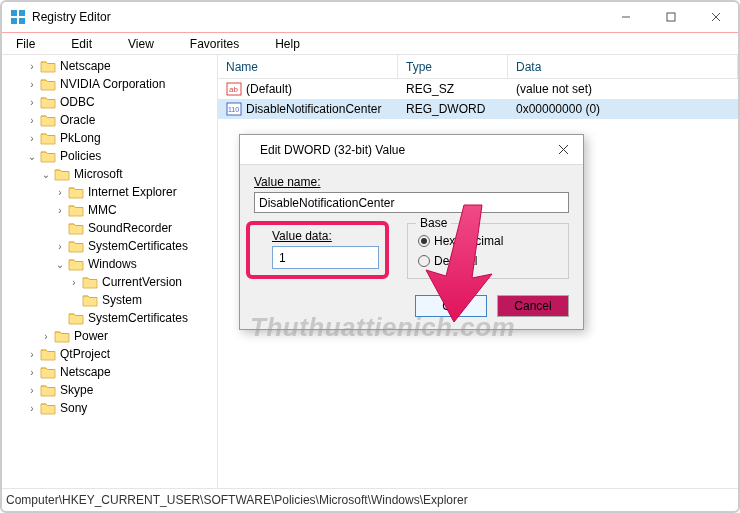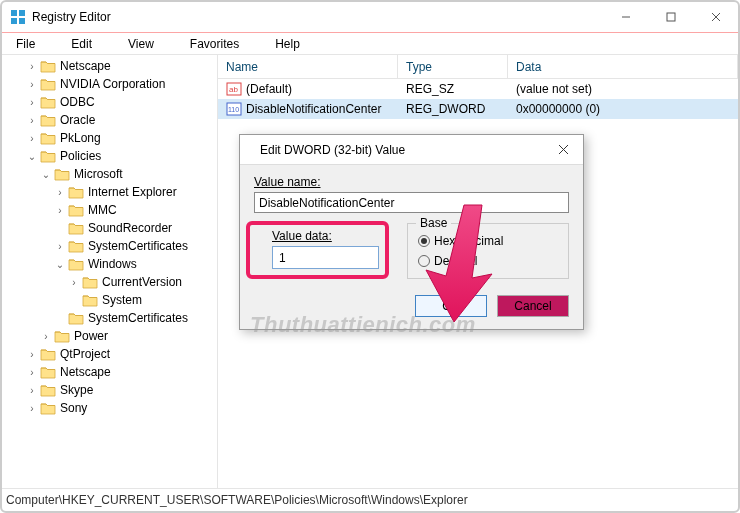--- a/index.html
+++ b/index.html
@@ -141,21 +141,21 @@
   }
   .btn.primary{ border:1px solid #3e82c4; background:#eef6ff;}
   
   .arrow {
     position:absolute; left: 412px; top: 198px; width: 90px; height: 130px;
     pointer-events: none;
   }
   
   .watermark {
     position:absolute; left: 248px; top: 310px;
-    font-size: 22px; font-weight: 600; color: rgba(150,150,150,.45);
+    font-size: 26px; font-weight: 600; color: rgba(150,150,150,.45);
     letter-spacing: .5px; font-style: italic;
     pointer-events:none;
   }
 </style>
 </head>
 <body>
 
 <div class="titlebar">
   <span class="app-icon">
     <svg viewBox="0 0 16 16">

